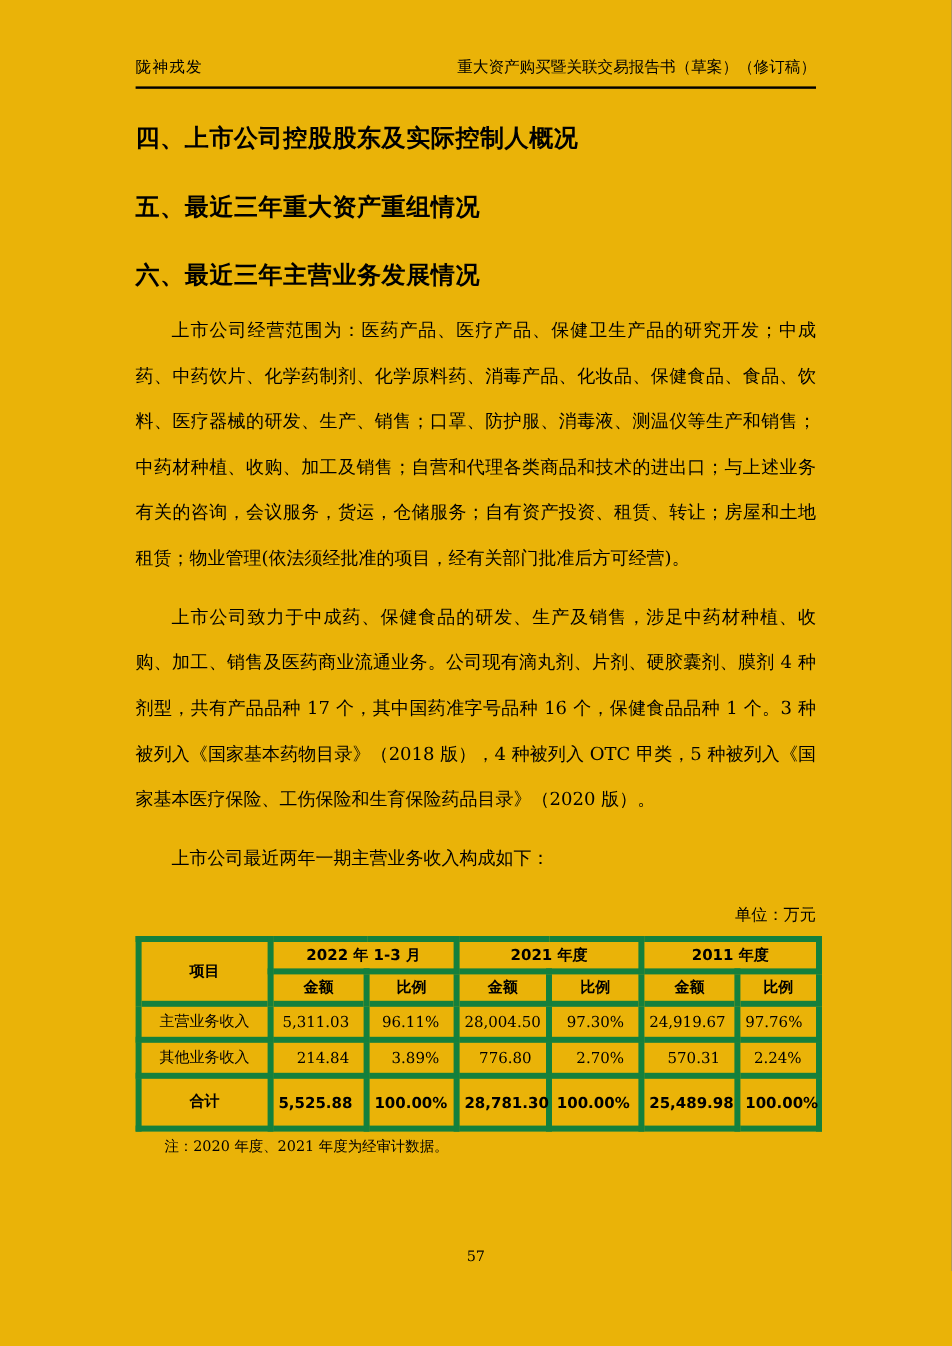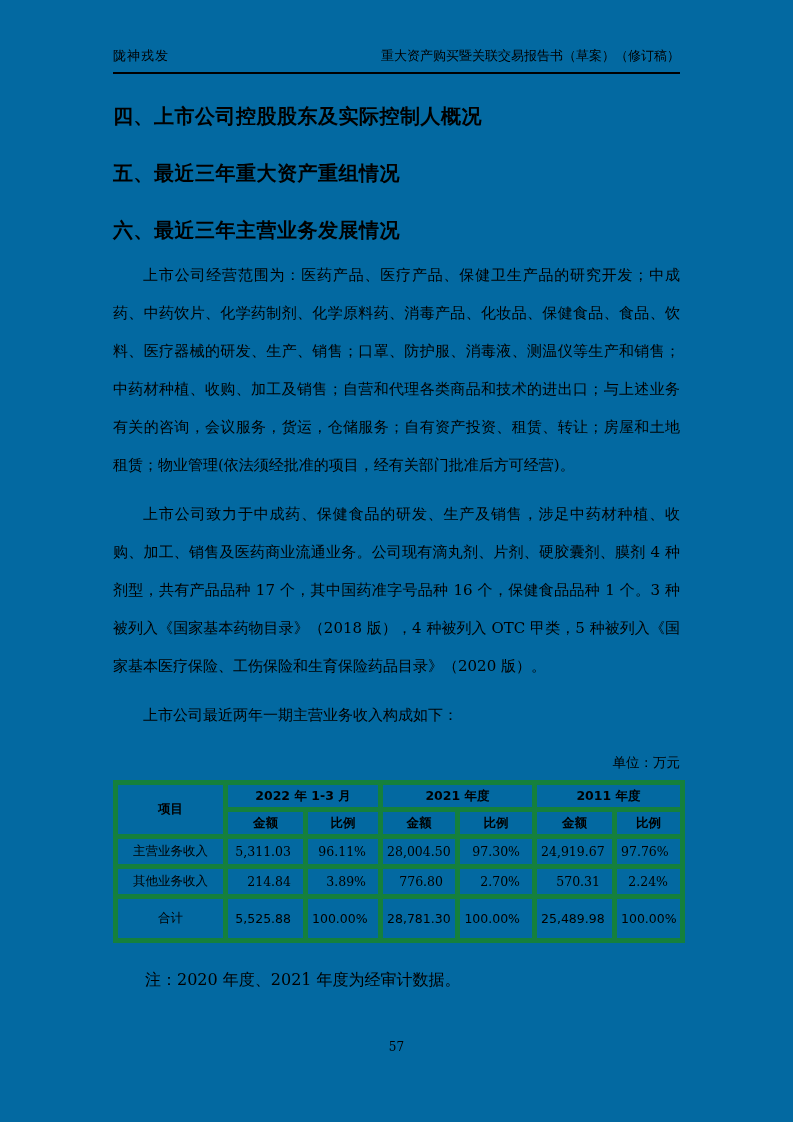--- a/index.html
+++ b/index.html
@@ -2,21 +2,21 @@
 <html><head>
 <meta charset="utf-8">
 <style>
   * { margin: 0; padding: 0; box-sizing: border-box; }
   html, body { background: #888; }
   .page {
     position: relative;
     width: 793px;
     height: 1122px;
     margin: 0 auto;
-    background: #0369a1;
+    background: #eab308;
     color: #000000;
     font-family: "DejaVu Serif", "Liberation Serif", serif;
     overflow: hidden;
   }
   .content {
     width: 567px;
     margin: 0 auto;
     padding-top: 47px;
   }
   
@@ -74,27 +74,27 @@
     font-weight: 700;
     text-align: center;
     font-size: 12.5px;
   }
   table.rev th.item-hd { border-bottom: 2.5px solid #000; }
   table.rev tr.subhead th { border-bottom: 2.5px solid #000; }
   table.rev td.lbl { text-align: center; height: 30px; }
   table.rev td.num { text-align: right; padding-right: 12px; height: 30px; }
   table.rev tr.total td {
     font-family: "DejaVu Sans", "Liberation Sans", sans-serif;
-    font-weight: 400;
+    font-weight: 700;
     height: 44px;
   }
   
   .note {
-    font-size: 16px;
-    margin-top: 27px;
+    font-size: 12px;
+    margin-top: 4px;
     text-indent: 2em;
   }
   
   .page-num {
     position: absolute;
     left: 0;
     right: 0;
     bottom: 68px;
     text-align: center;
     font-size: 12px;

